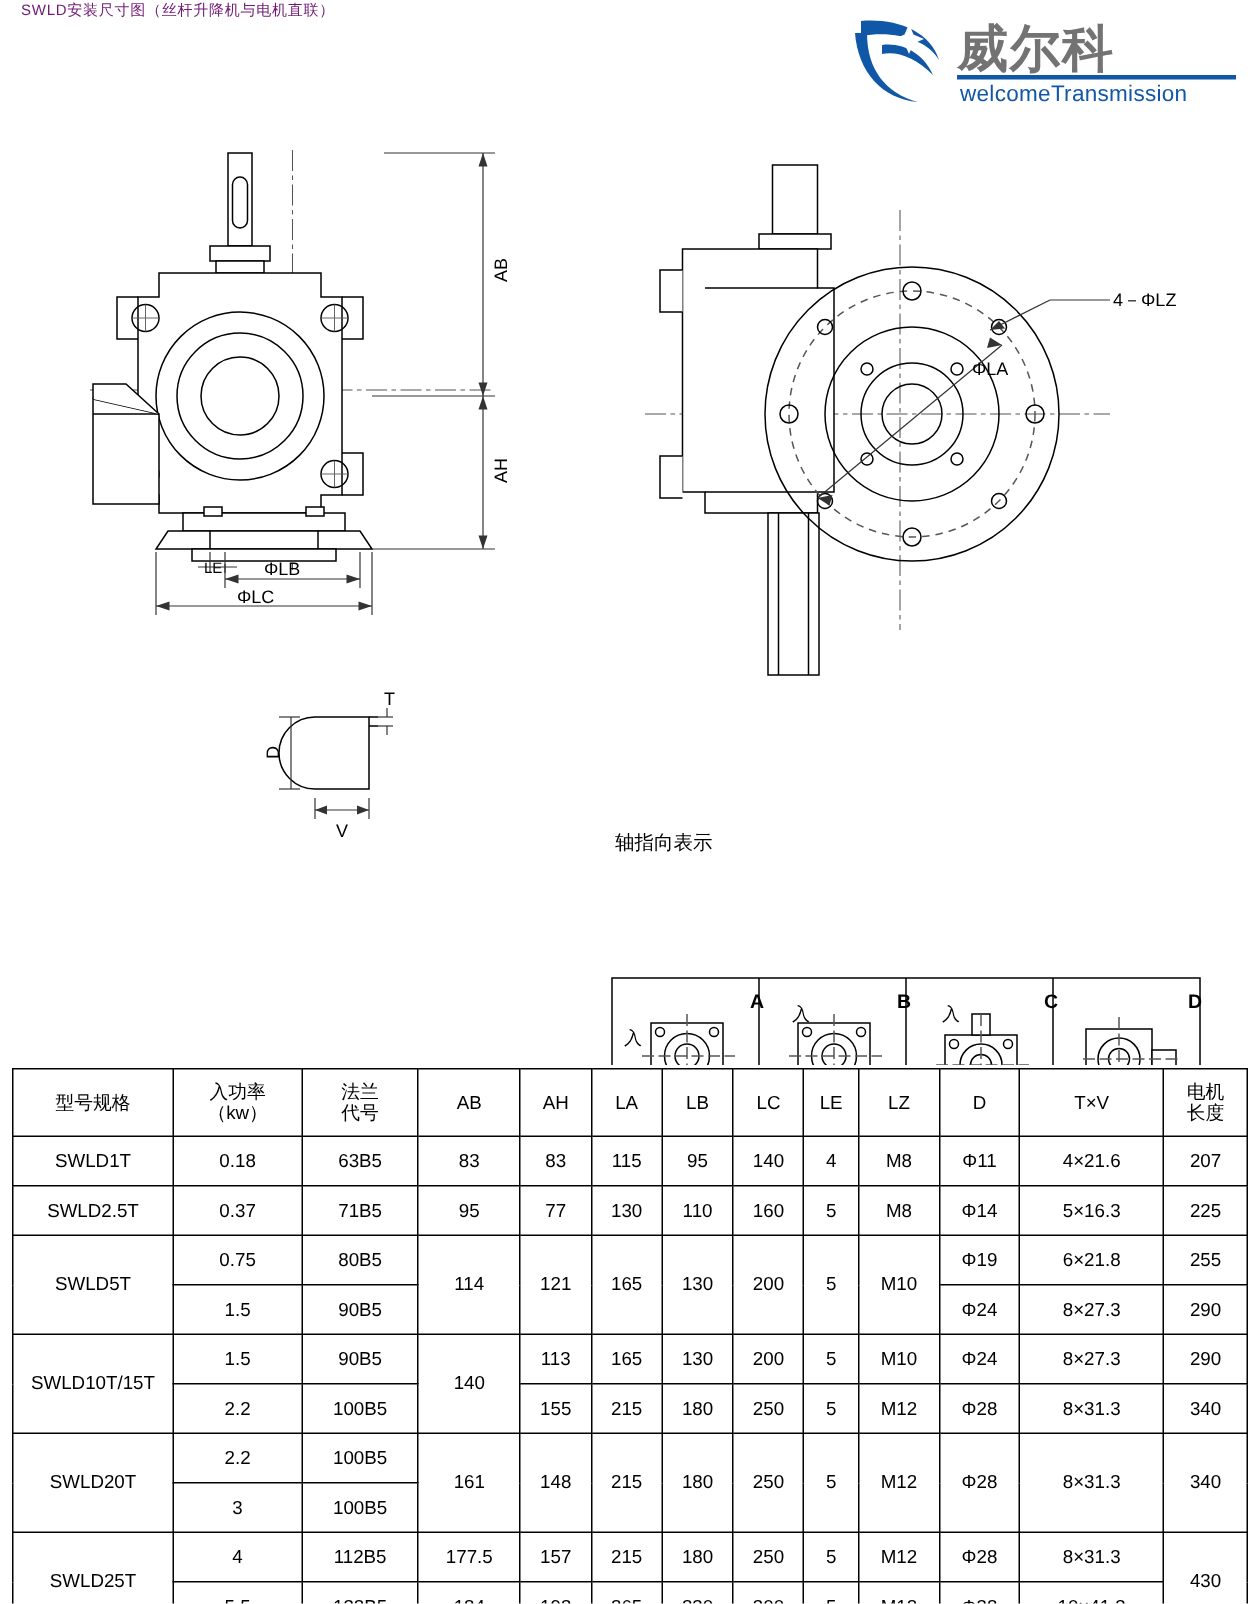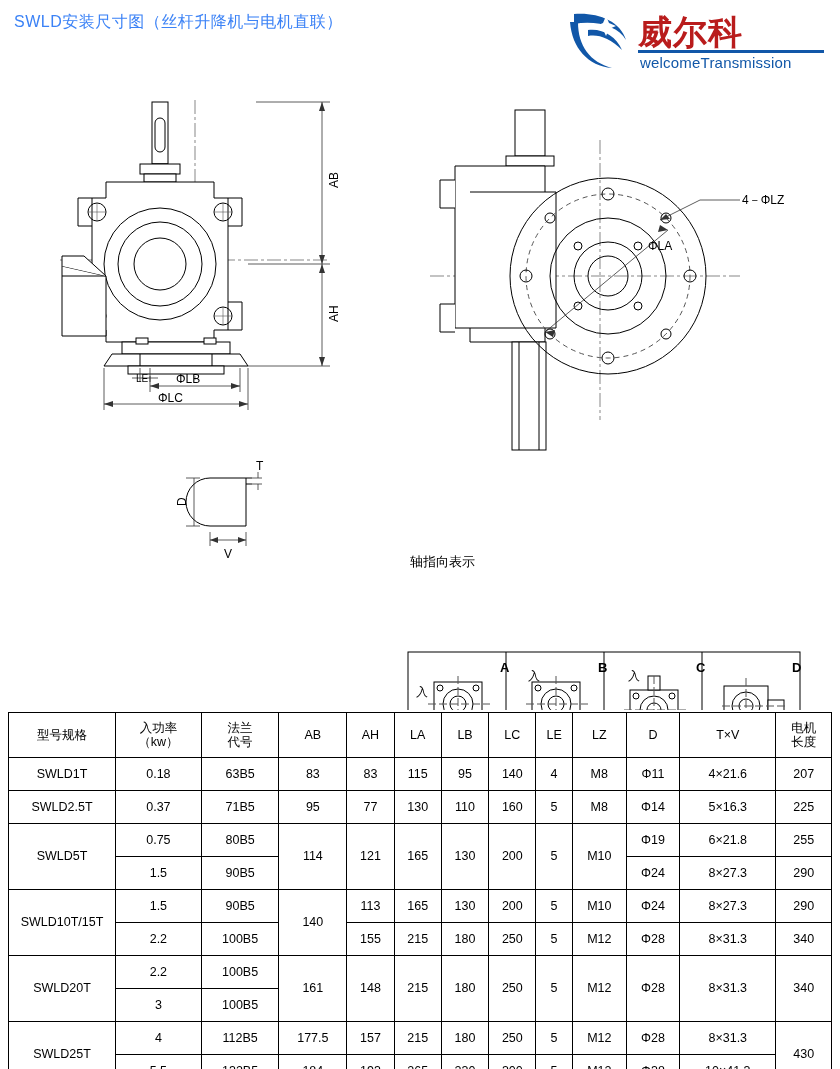--- a/index.html
+++ b/index.html
@@ -11,24 +11,24 @@
     width: 840px;
     height: 1069px;
     position: relative;
     font-family: "Liberation Sans", sans-serif;
     color: #000;
     overflow: hidden;
   }
   .page-title {
     position: absolute;
     left: 14px;
-    top: 12px;
-    font-size: 16px;
+    top: 0;
+    font-size: 10px;
     letter-spacing: 0.5px;
-    color: #3b82f6;
+    color: #701a75;
   }
   
   .logo {
     position: absolute;
     right: 12px;
     top: 8px;
     width: 262px;
     height: 74px;
   }
   .logo-mark {
@@ -37,21 +37,21 @@
     top: 2px;
     width: 66px;
     height: 62px;
   }
   .logo-cn {
     position: absolute;
     left: 72px;
     top: 2px;
     font-size: 34px;
     font-weight: bold;
-    color: #b91c1c;
+    color: #737373;
     letter-spacing: 1px;
   }
   .logo-en {
     position: absolute;
     left: 74px;
     top: 46px;
     font-size: 15px;
     color: #1157a8;
     letter-spacing: 0.2px;
     text-align: right;

